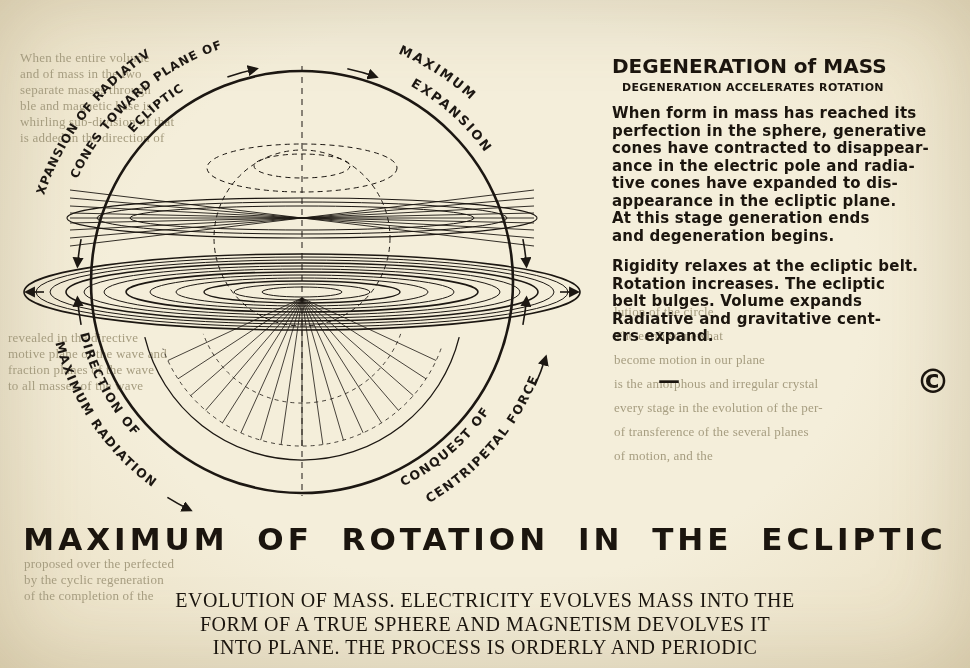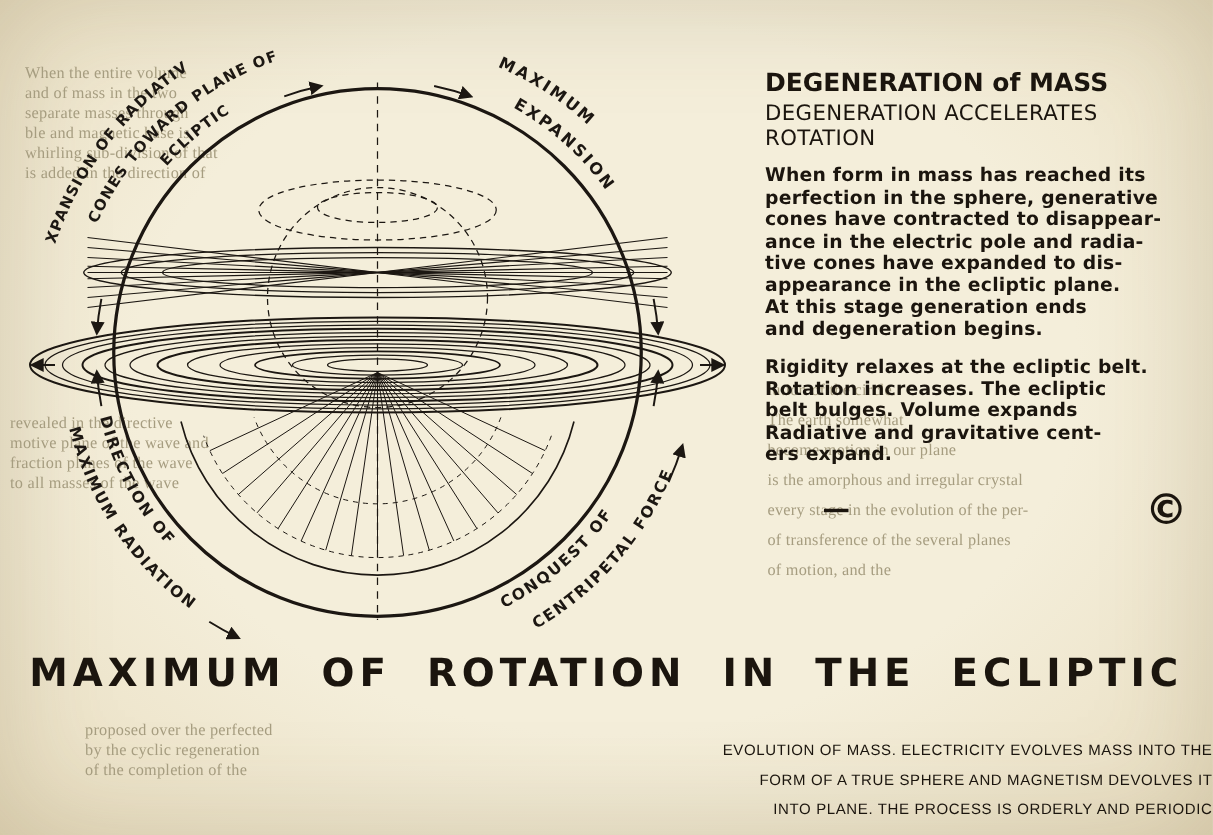--- a/index.html
+++ b/index.html
@@ -27,50 +27,50 @@
   }
   svg.diagram{position:absolute;left:2px;top:40px;z-index:1;}
   svg.diagram .ink{stroke:#1c1712;fill:none;}
   svg.diagram text{fill:#1c1712;font-family:"DejaVu Sans",sans-serif;font-weight:bold;}
   text.arc{text-anchor:middle;}
   .lblA{font-size:12px;letter-spacing:1px;}
   .lblB{font-size:13px;letter-spacing:2px;}
   .lblC{font-size:12.5px;letter-spacing:1.5px;}
   .panel{position:absolute;left:612px;top:52px;width:352px;z-index:2;}
   .panel h2{margin:0;font-size:20px;line-height:28px;font-weight:bold;letter-spacing:0;}
-  .panel h3{margin:1px 0 11px;font-size:17px;font-weight:normal;letter-spacing:.3px;}
+  .panel h3{margin:1px 10px 11px;font-size:11px;font-weight:bold;letter-spacing:.3px;}
   .panel p{
     margin:0 0 13px;font-size:15px;font-weight:bold;line-height:17.5px;
     white-space:pre-line;letter-spacing:.2px;
   }
   .panel-footer{display:flex;justify-content:space-between;align-items:center;padding:2px 14px 0 46px;}
   .dash{font-size:22px;font-weight:bold;line-height:20px;}
   .copy{font-size:34px;font-weight:bold;}
   .caption{
     position:absolute;top:589px;left:0;right:0;margin:0;z-index:2;
-    text-align:right;font-family:Liberation Sans, sans-serif;
-    font-size:12px;line-height:23.5px;letter-spacing:.5px;white-space:pre-line;
+    text-align:center;font-family:Liberation Serif, serif;
+    font-size:20px;line-height:23.5px;letter-spacing:.5px;white-space:pre-line;
   }
 </style>
 </head>
 <body>
 
 <div class="page">
 
   <div class="ghost" style="left:20px;top:50px;width:180px;">When the entire volume
 and of mass in the two
 separate masses through
 ble and magnetic base is
 whirling sub-division of that
 is added in the direction of</div>
   <div class="ghost" style="left:8px;top:330px;width:170px;">revealed in the directive
 motive plane of the wave and
 fraction planes of the wave
 to all masses of the wave</div>
-  <div class="ghost" style="left:24px;top:576px;width:230px;margin-left:44px;">proposed over the perfected
+  <div class="ghost" style="left:24px;top:556px;width:230px;">proposed over the perfected
 by the cyclic regeneration
 of the completion of the</div>
   <div class="ghost" style="left:614px;top:300px;width:345px;line-height:24px;font-family:Liberation Serif, serif;">lution of the circle.
 The earth somewhat
 become motion in our plane
 is the amorphous and irregular crystal
 every stage in the evolution of the per-
 of transference of the several planes
 of motion, and the</div>
 

